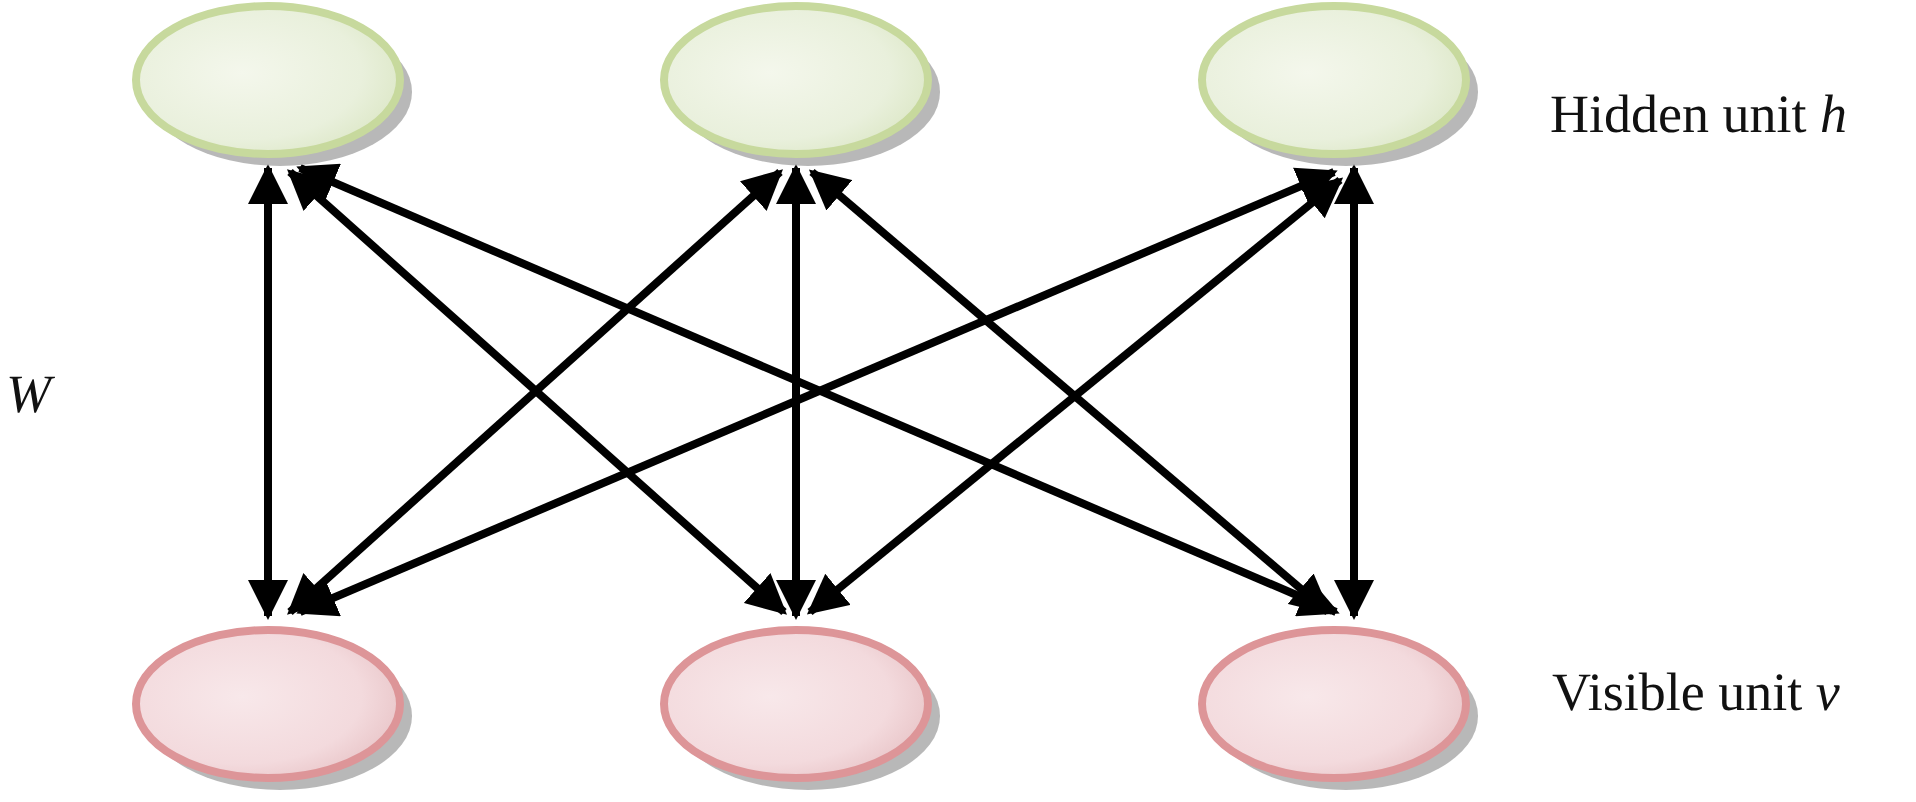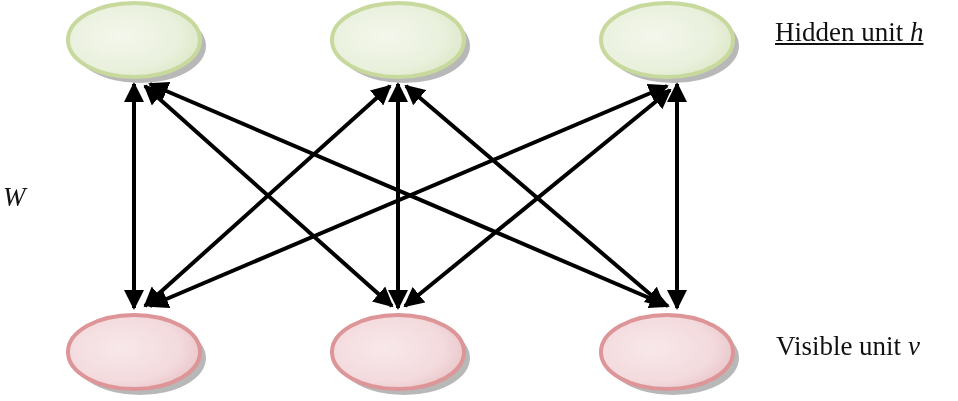--- a/index.html
+++ b/index.html
@@ -7,21 +7,21 @@
   #diagram { position: absolute; left: 0; top: 0; width: 958px; height: 401px; }
   .label {
     position: absolute;
     font-family: "Liberation Serif", "DejaVu Serif", serif;
     font-size: 27px;
     color: #111;
     white-space: nowrap;
     line-height: 1;
   }
   .label .var { font-style: italic; }
-  #label-hidden { left: 775px; top: 19px; text-decoration: underline; }
+  #label-hidden { left: 775px; top: 44px; }
   #label-visible { left: 776px; top: 333px; }
   #label-w { left: 3px; top: 184px; font-style: italic; }
 </style>
 </head>
 <body>
 
 <svg id="diagram" viewBox="0 0 958 401" xmlns="http://www.w3.org/2000/svg">
   <defs>
     <radialGradient id="gHidden" cx="40%" cy="45%" r="65%">
       <stop offset="0%" stop-color="#f4f7ec"></stop>

